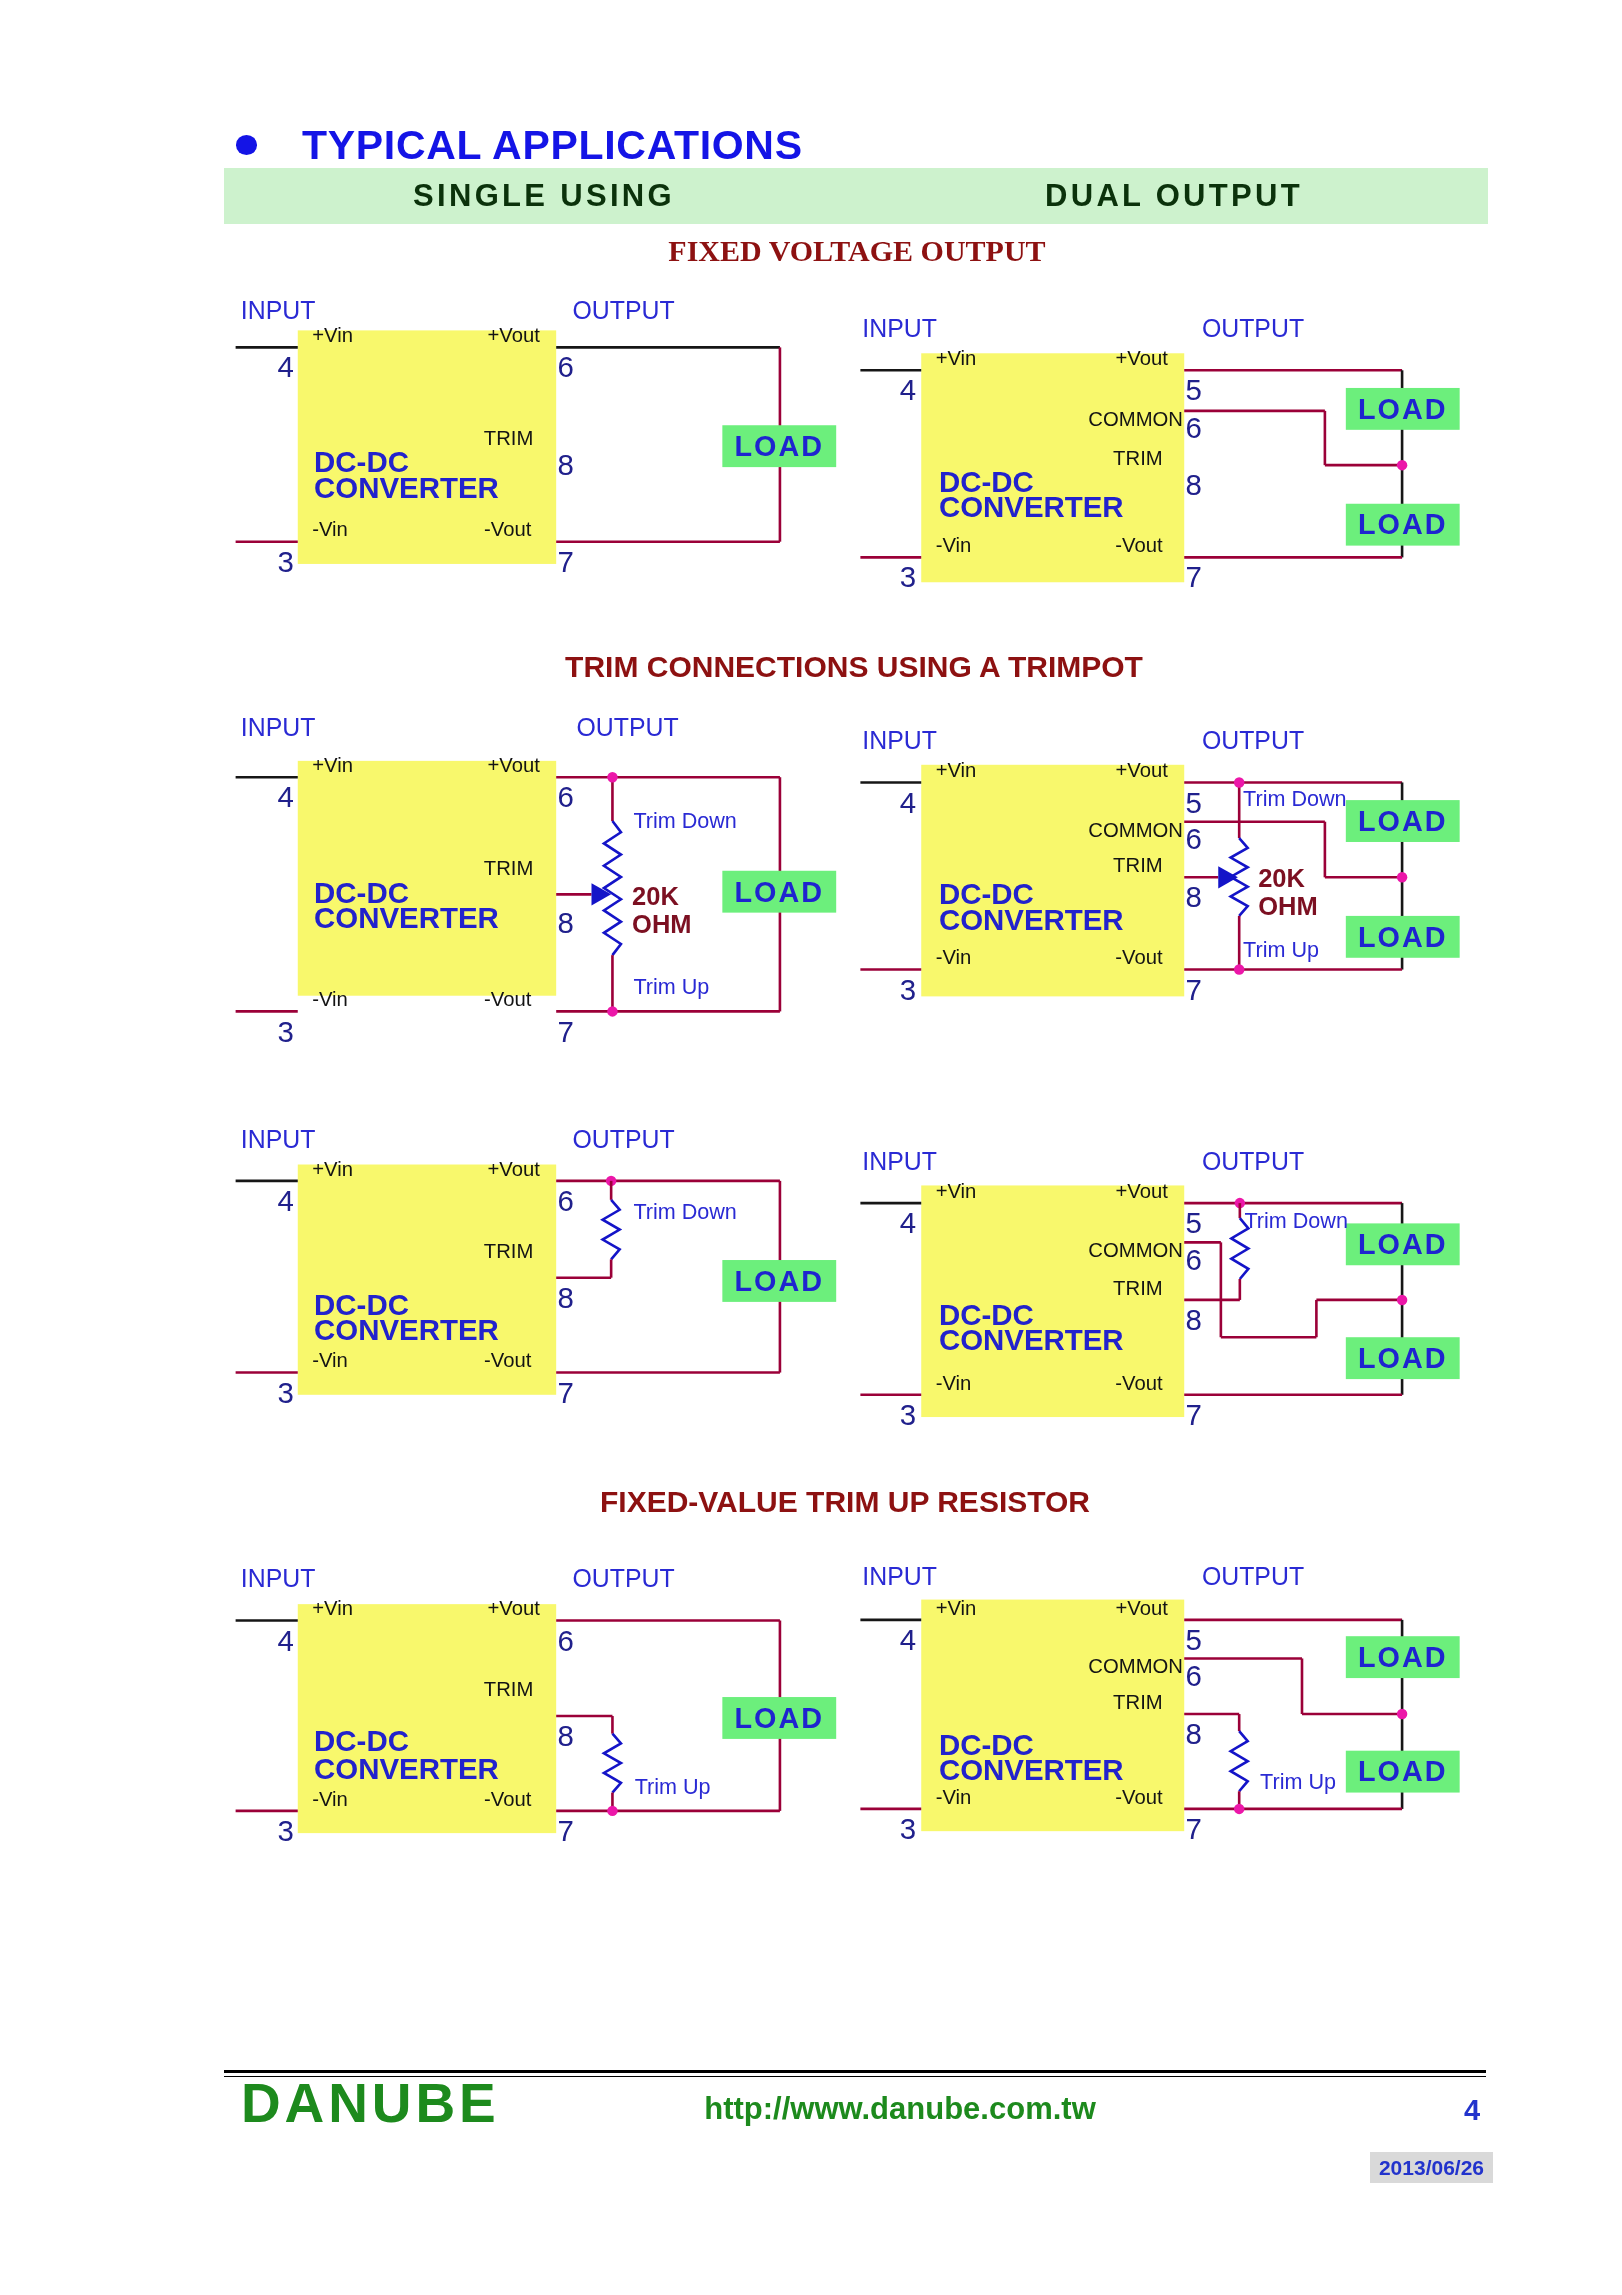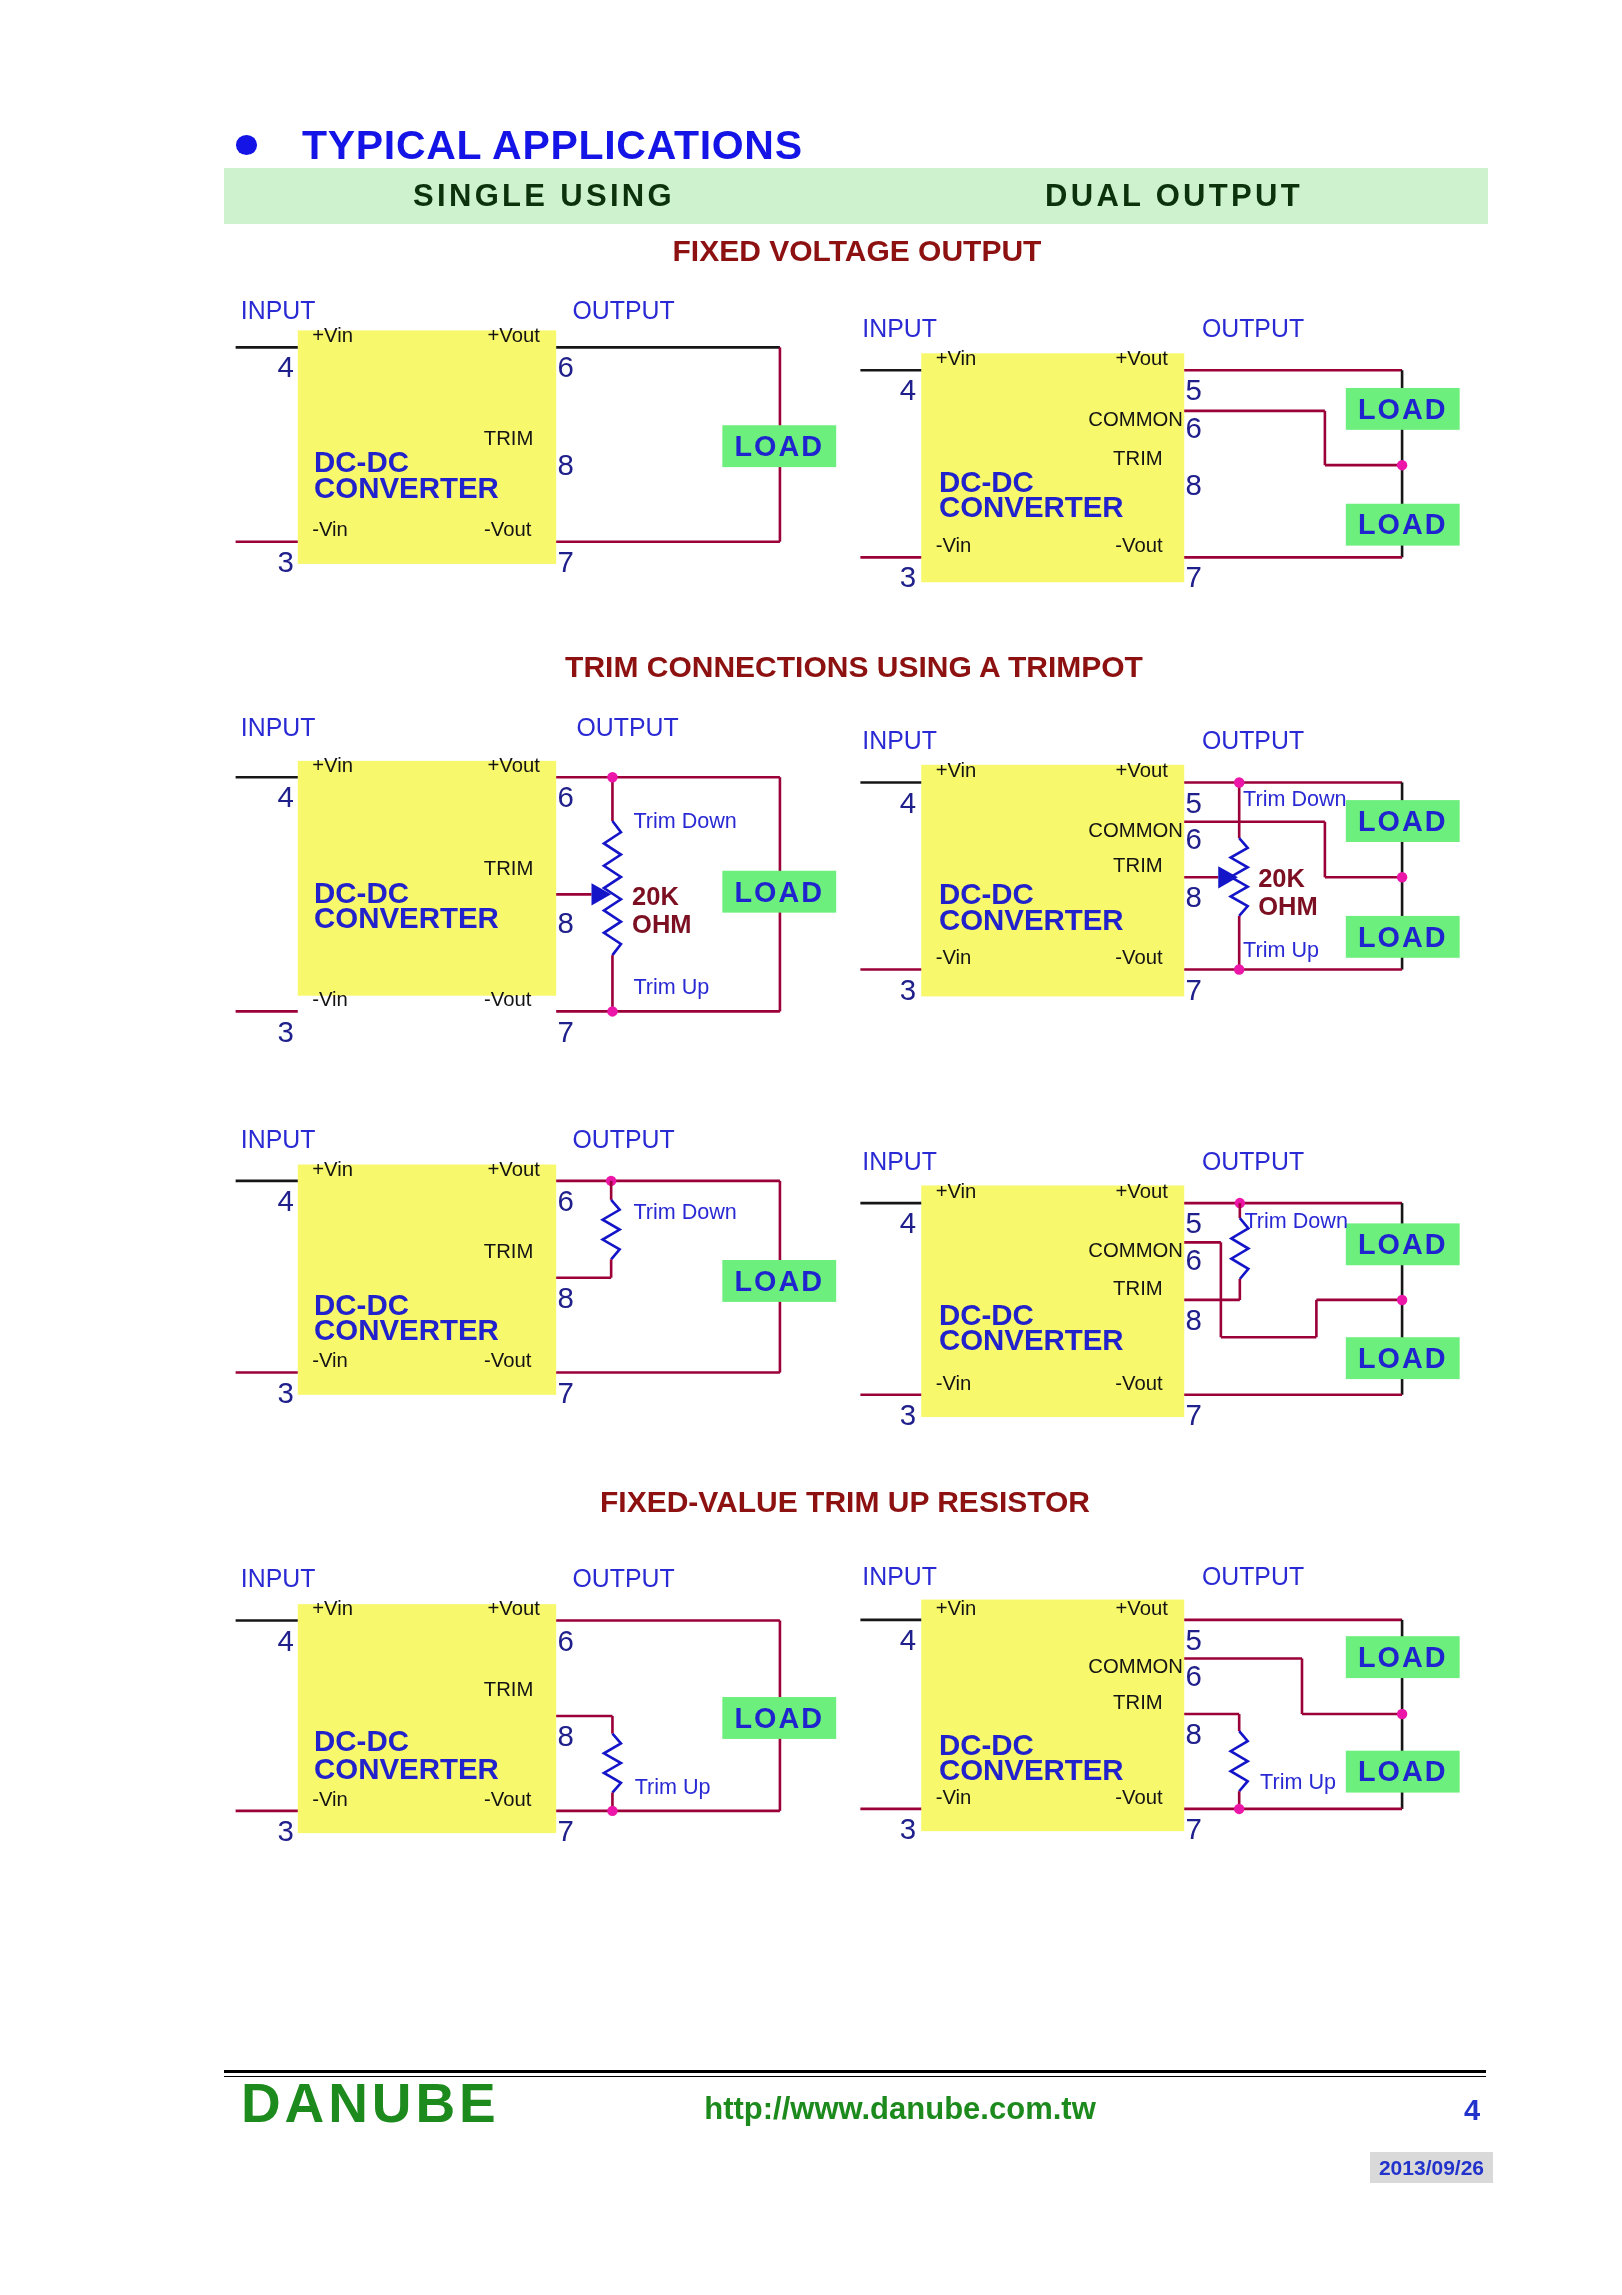--- a/index.html
+++ b/index.html
@@ -47,21 +47,21 @@
 <div id="page">
 
   <div id="bullet" class="abs"></div>
   <div id="main-title" class="abs">TYPICAL APPLICATIONS</div>
 
   <div id="band" class="abs">
     <div id="band-single" class="band-label">SINGLE USING</div>
     <div id="band-dual" class="band-label">DUAL OUTPUT</div>
   </div>
 
-  <div class="sec-title" style="left:857px; top:234px;">FIXED VOLTAGE OUTPUT</div>
+  <div class="sec-title" style="left:857px; top:234px;font-family:Liberation Serif, serif;">FIXED VOLTAGE OUTPUT</div>
   <div class="sec-title" style="left:854px; top:650px;">TRIM CONNECTIONS USING A TRIMPOT</div>
   <div class="sec-title" style="left:845px; top:1485px;">FIXED-VALUE TRIM UP RESISTOR</div>
 
   <svg id="circuit" width="1622" height="2295" viewBox="0 0 2479 3508">
       <g>
         <rect x="455" y="505" width="395" height="357" fill="#f8f86c"></rect>
         <line x1="360" x2="455" y1="531" y2="531" stroke="#161616" stroke-width="4"></line>
         <line x1="850" x2="1192" y1="531" y2="531" stroke="#161616" stroke-width="4"></line>
         <line x1="1192" x2="1192" y1="531" y2="828" stroke="#9b0038" stroke-width="4"></line>
         <line x1="850" x2="1192" y1="828" y2="828" stroke="#9b0038" stroke-width="4"></line>
@@ -331,15 +331,15 @@
         <text x="1400" y="2811" class="tpin" text-anchor="end">3</text>
         <text x="1812" y="2811" class="tpin" text-anchor="start">7</text>
       </g>
     </svg>
 
   <div id="footer-line-1" class="abs"></div>
   <div id="footer-line-2" class="abs"></div>
   <div id="logo" class="abs">DANUBE</div>
   <div id="site-url" class="abs">http://www.danube.com.tw</div>
   <div id="page-number" class="abs">4</div>
-  <div id="doc-date" class="abs">2013/09/26</div>
+  <div id="doc-date" class="abs">2013/06/26</div>
 </div>
 
 
 </body></html>

